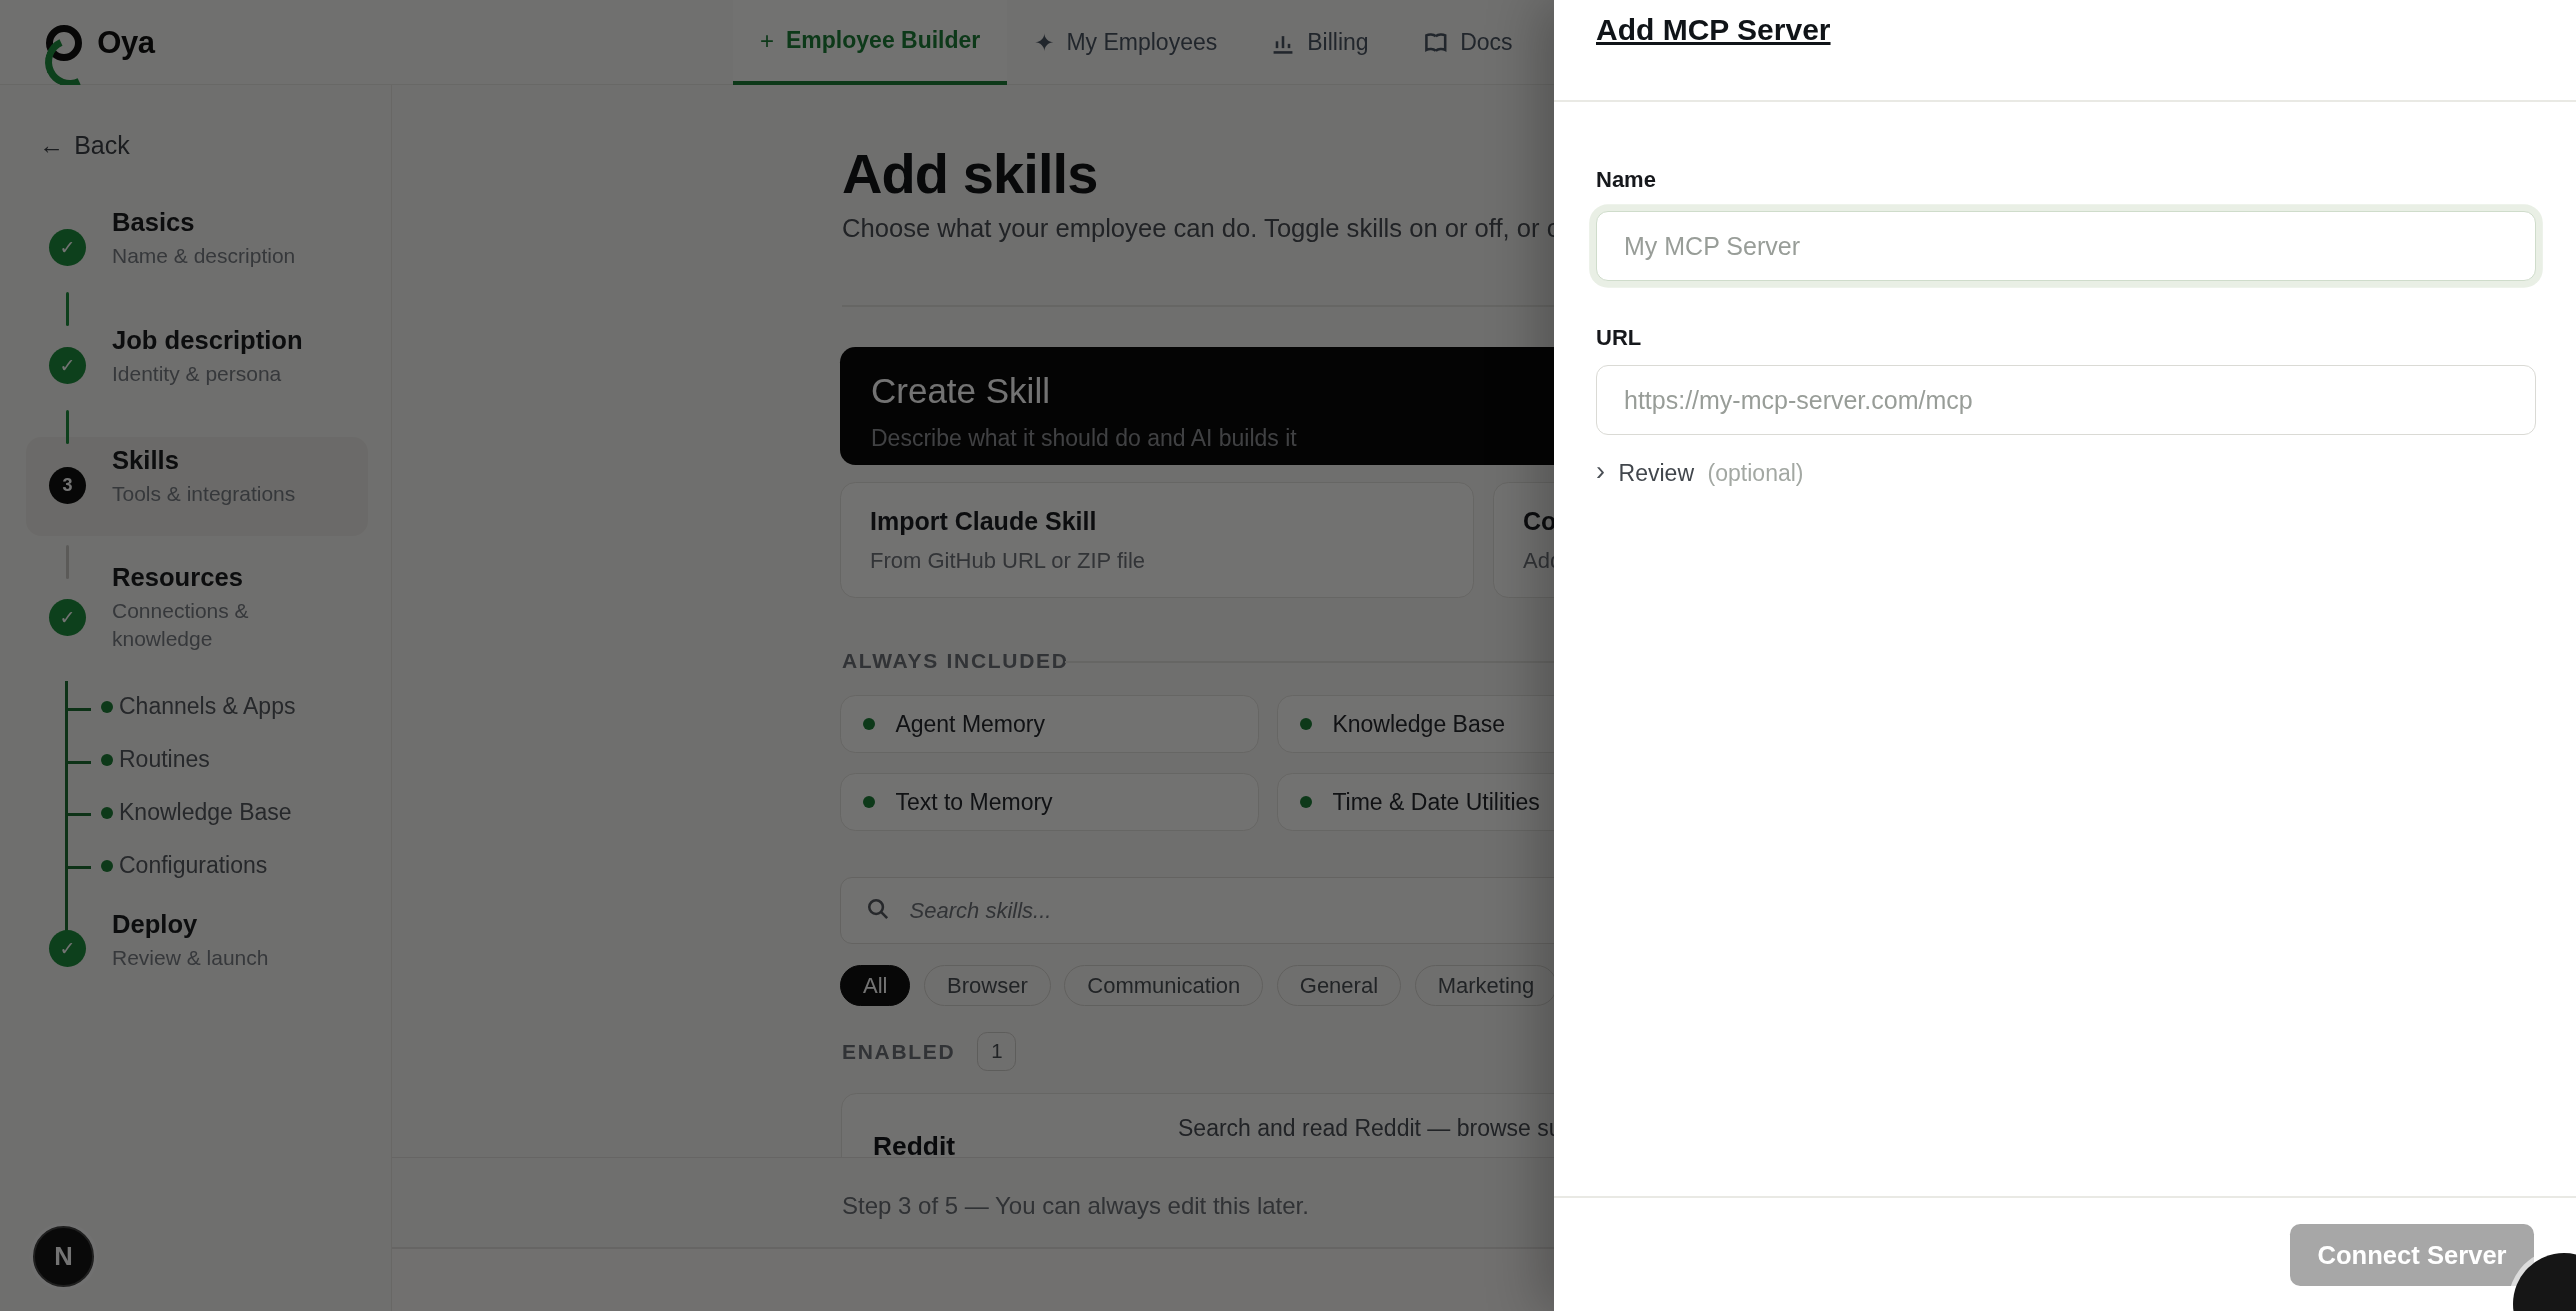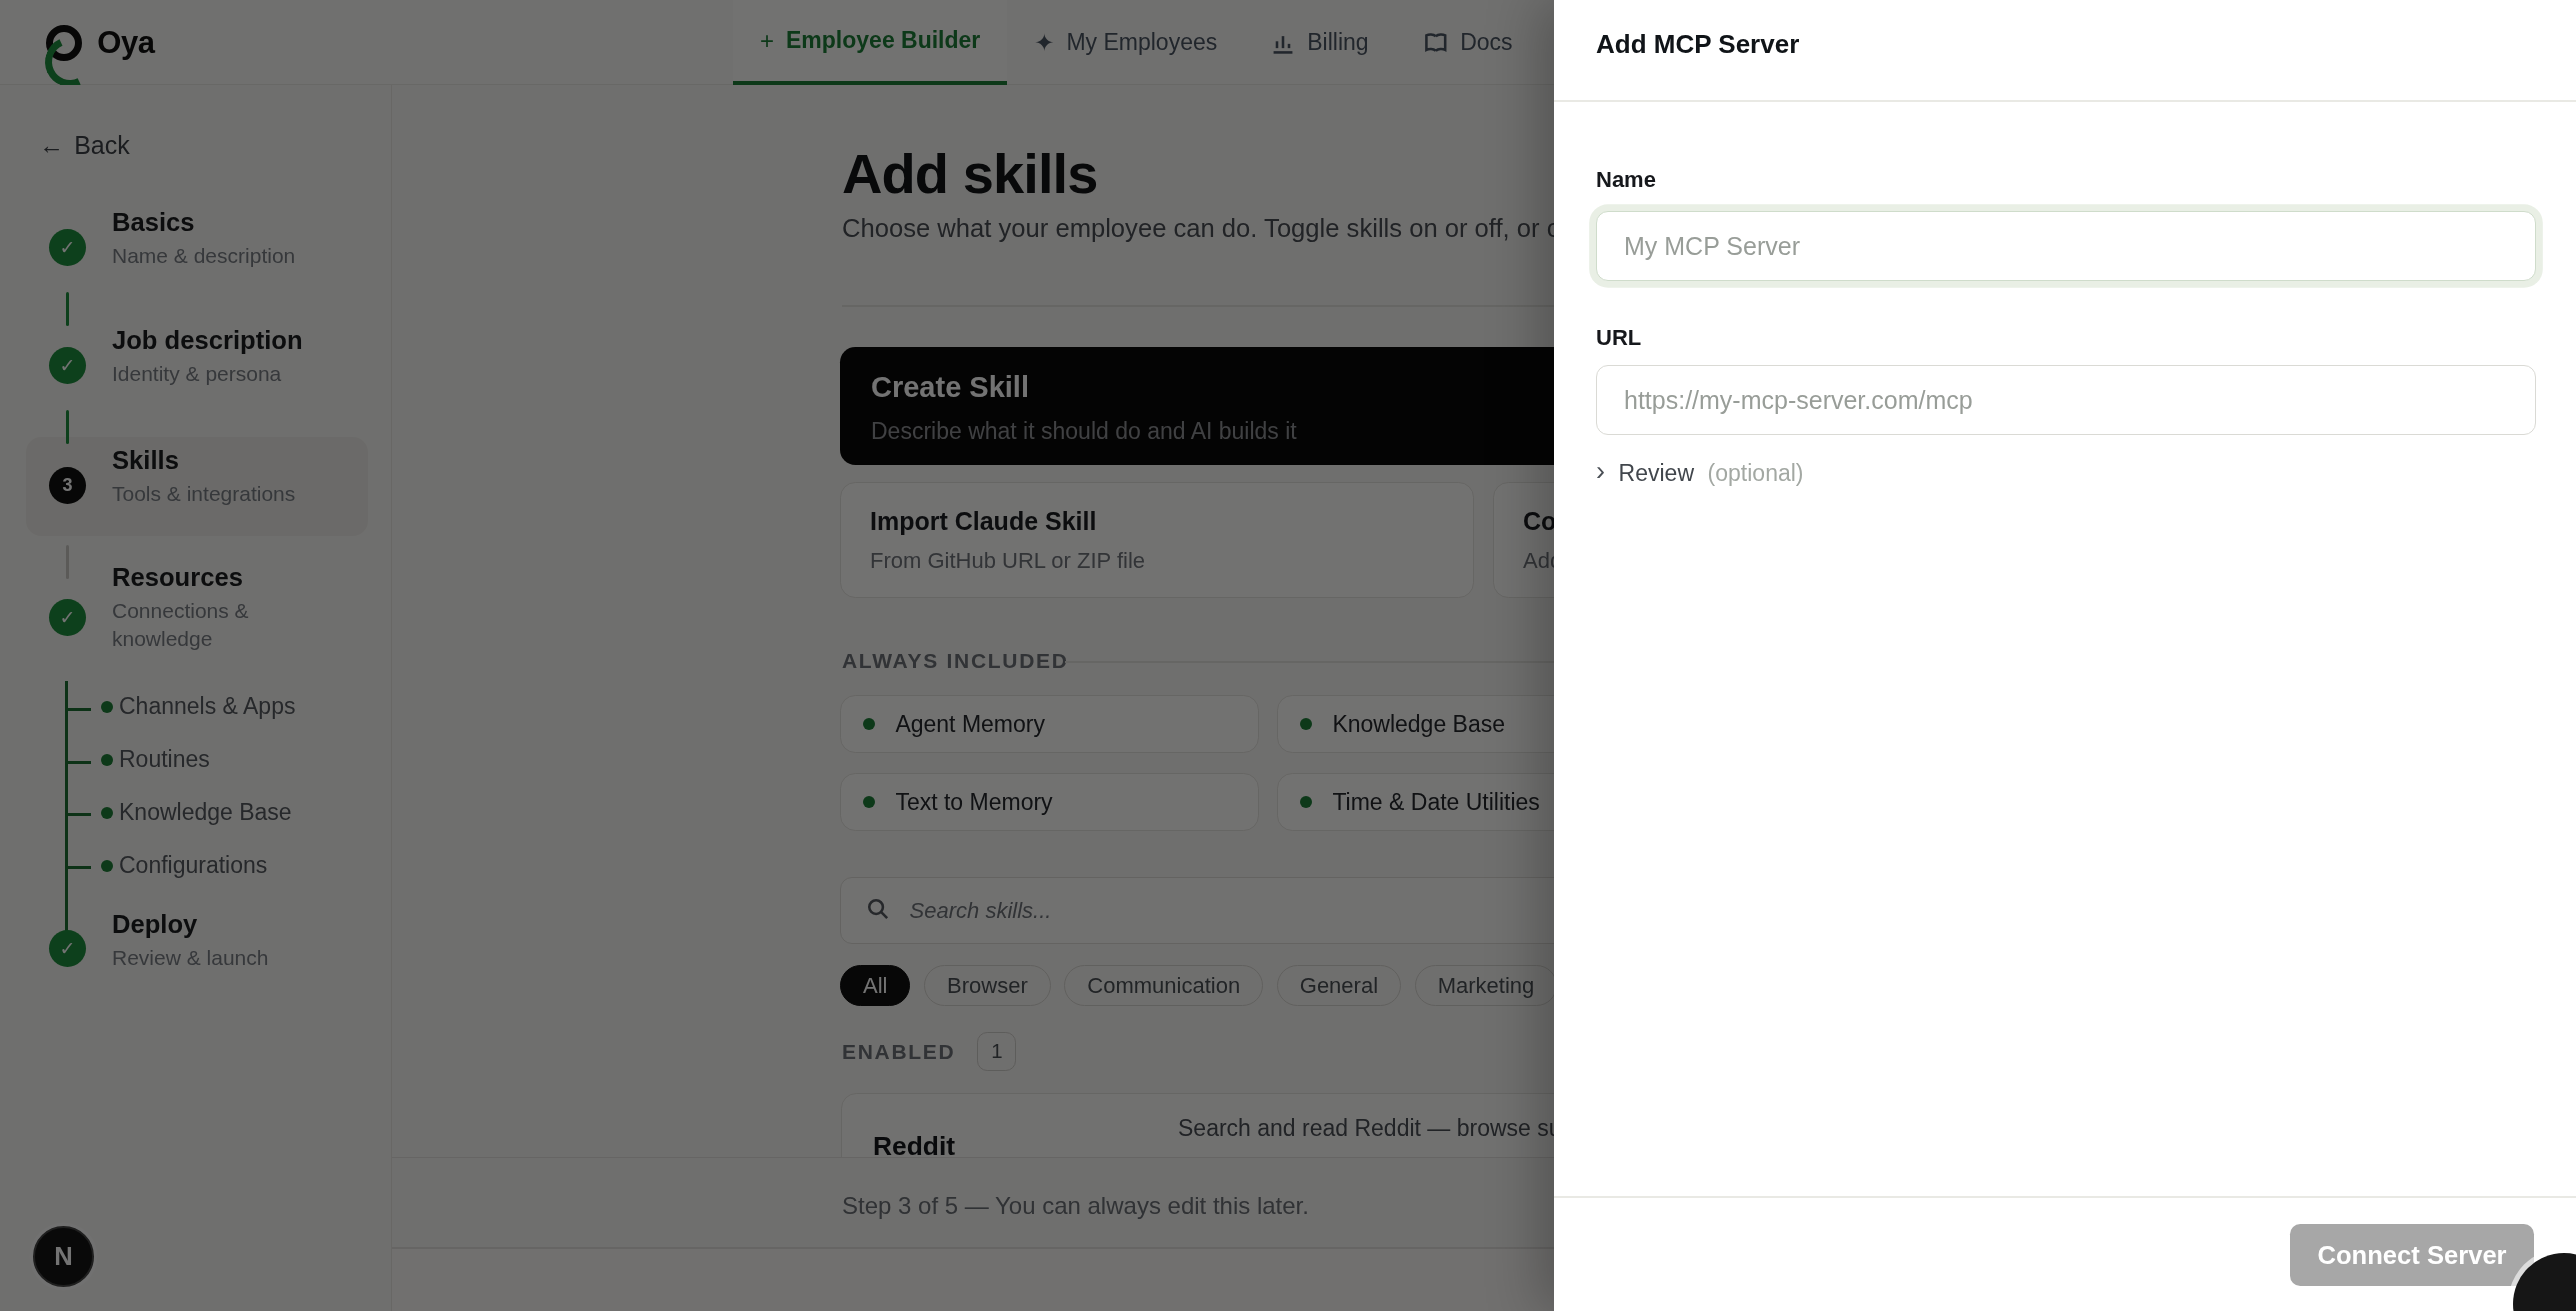--- a/index.html
+++ b/index.html
@@ -59,21 +59,21 @@
   .main { position:absolute; left:392px; top:85px; right:0; bottom:0;
           background:#f7f6f3; overflow:hidden; }
   .h1 { position:absolute; left:450px; top:56px; font-size:56px; font-weight:800;
         letter-spacing:-0.9px; color:#121418; }
   .lede { position:absolute; left:450px; top:121px; width:980px; font-size:25.6px;
           line-height:44px; color:#4a4e55; }
   .divider { position:absolute; background:#e3e2de; height:1.7px; }
   .card { position:absolute; background:#fcfcfa; border:1.7px solid #e3e2de; border-radius:15.3px; }
   .create-card { position:absolute; left:448px; top:262px; width:1022px; height:118px;
                  background:#0b0b0b; border-radius:15.3px; color:#fff; padding:24px 31px; }
-  .create-title { font-size:29px; font-weight:700; }
+  .create-title { font-size:35px; font-weight:400; }
   .create-sub { font-size:23px; color:#8f9094; margin-top:13.6px; }
   .imp-title { font-size:25px; font-weight:700; color:#1c1e22; }
   .imp-sub { font-size:22px; color:#70747b; margin-top:12px; }
   .sec-label { position:absolute; left:450px; top:564px; font-size:21px; font-weight:700;
                letter-spacing:1.7px; color:#6e7278; }
   .inc-item { display:flex; align-items:center; gap:20.4px; padding-left:22px;
               font-size:23px; font-weight:500; color:#26292e; height:100%; }
   .searchbox { position:absolute; left:448px; top:792px; width:1022px; height:67px;
                background:#fbfbf9; border:1.7px solid #dddcd8; border-radius:12px;
                display:flex; align-items:center; gap:19px; padding:0 24px; }
@@ -97,21 +97,21 @@
   .step-note { position:absolute; left:450px; top:34px; font-size:24px; color:#6b6f75; }
   .main-footer .second-line { position:absolute; left:0; right:0; top:89px; height:1.7px; background:#e2e1dd; }
   .main-footer .lower { position:absolute; left:0; right:0; top:91px; bottom:0; background:#faf9f6; }
 
   
   .scrim { position:absolute; inset:0; background:rgba(0,0,0,0.55); z-index:10; }
 
   
   .panel { position:absolute; left:1554px; top:0; bottom:0; width:1022px; background:#ffffff;
            z-index:20; box-shadow:-15.3px 0 51px rgba(0,0,0,0.25); }
-  .panel-title { position:absolute; left:42px; top:29px; font-size:26px; font-weight:700; color:#101418; }
+  .panel-title { position:absolute; left:42px; top:13px; font-size:30px; font-weight:700; color:#101418;text-decoration:underline; }
   .panel-hdiv { position:absolute; left:0; right:0; top:100px; height:1.7px; background:#e9e9e4; }
   .field-label { position:absolute; left:42px; font-size:22px; font-weight:700; color:#16181c; }
   .input { position:absolute; left:42px; width:940px; height:70px; background:#fff;
            border:1.7px solid #dadad5; border-radius:12px; display:flex; align-items:center;
            padding:0 27px; font-size:25px; color:#989d98; }
   .input.focused { border-color:#cfdccb; box-shadow:0 0 0 6.8px #e9efe5; }
   .headers-row { position:absolute; left:42px; top:460px; display:flex; align-items:center; gap:13.6px;
                  font-size:23px; cursor:pointer; }
   .chev { font-size:27px; color:#4b5056; line-height:1; position:relative; top:-1.7px; }
   .headers-label { color:#41464c; font-weight:500; }

